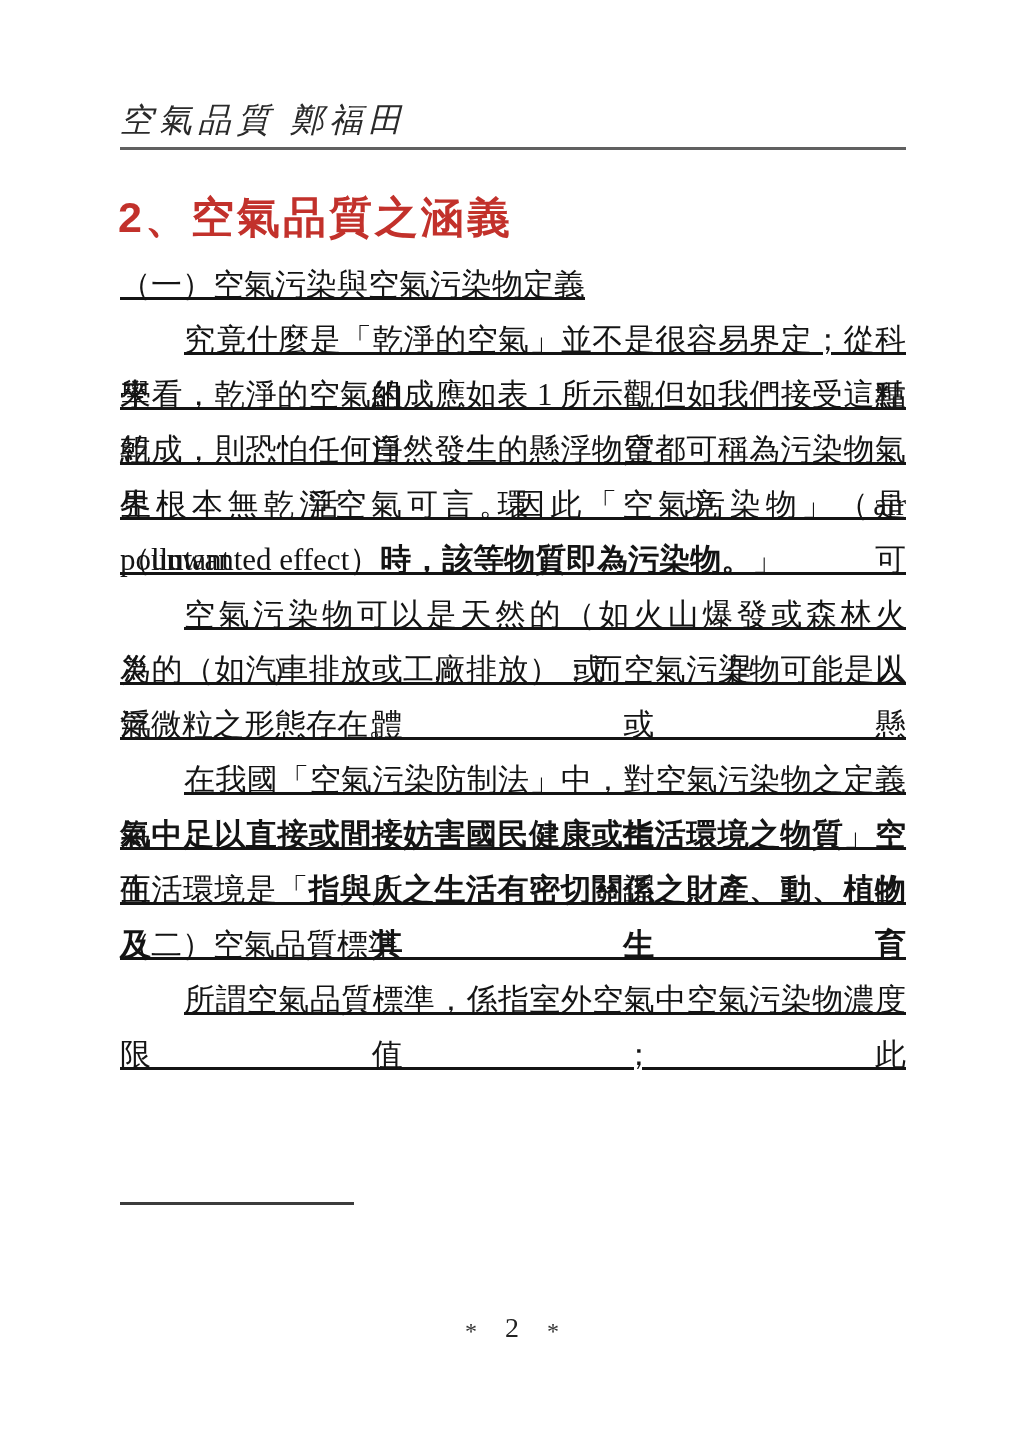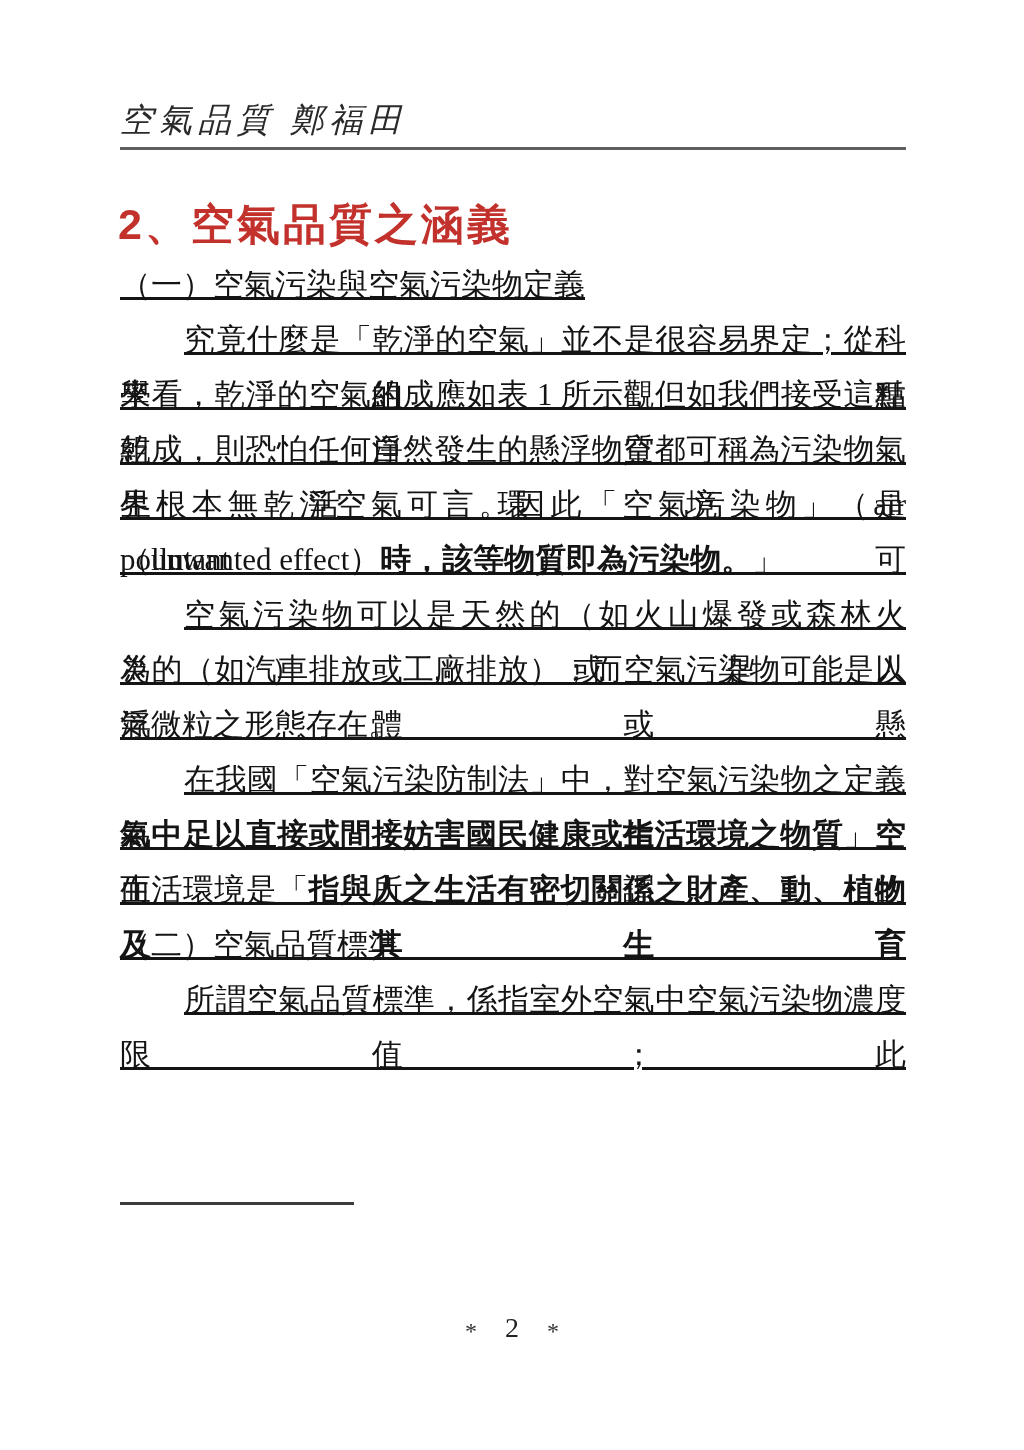--- a/index.html
+++ b/index.html
@@ -27,21 +27,21 @@
     font-style: italic;
     font-size: 33px;
     letter-spacing: 6px;
     color: #2a2a2a;
     line-height: 48px;
   }
   
   .section-heading {
     position: absolute;
     left: 118px;
-    top: 196px;
+    top: 189px;
     font-family: "Liberation Sans", "DejaVu Sans", sans-serif;
     font-weight: bold;
     font-size: 43px;
     letter-spacing: 3px;
     color: #c2312b;
   }
   
   .body-text {
     position: absolute;
     left: 120px;

